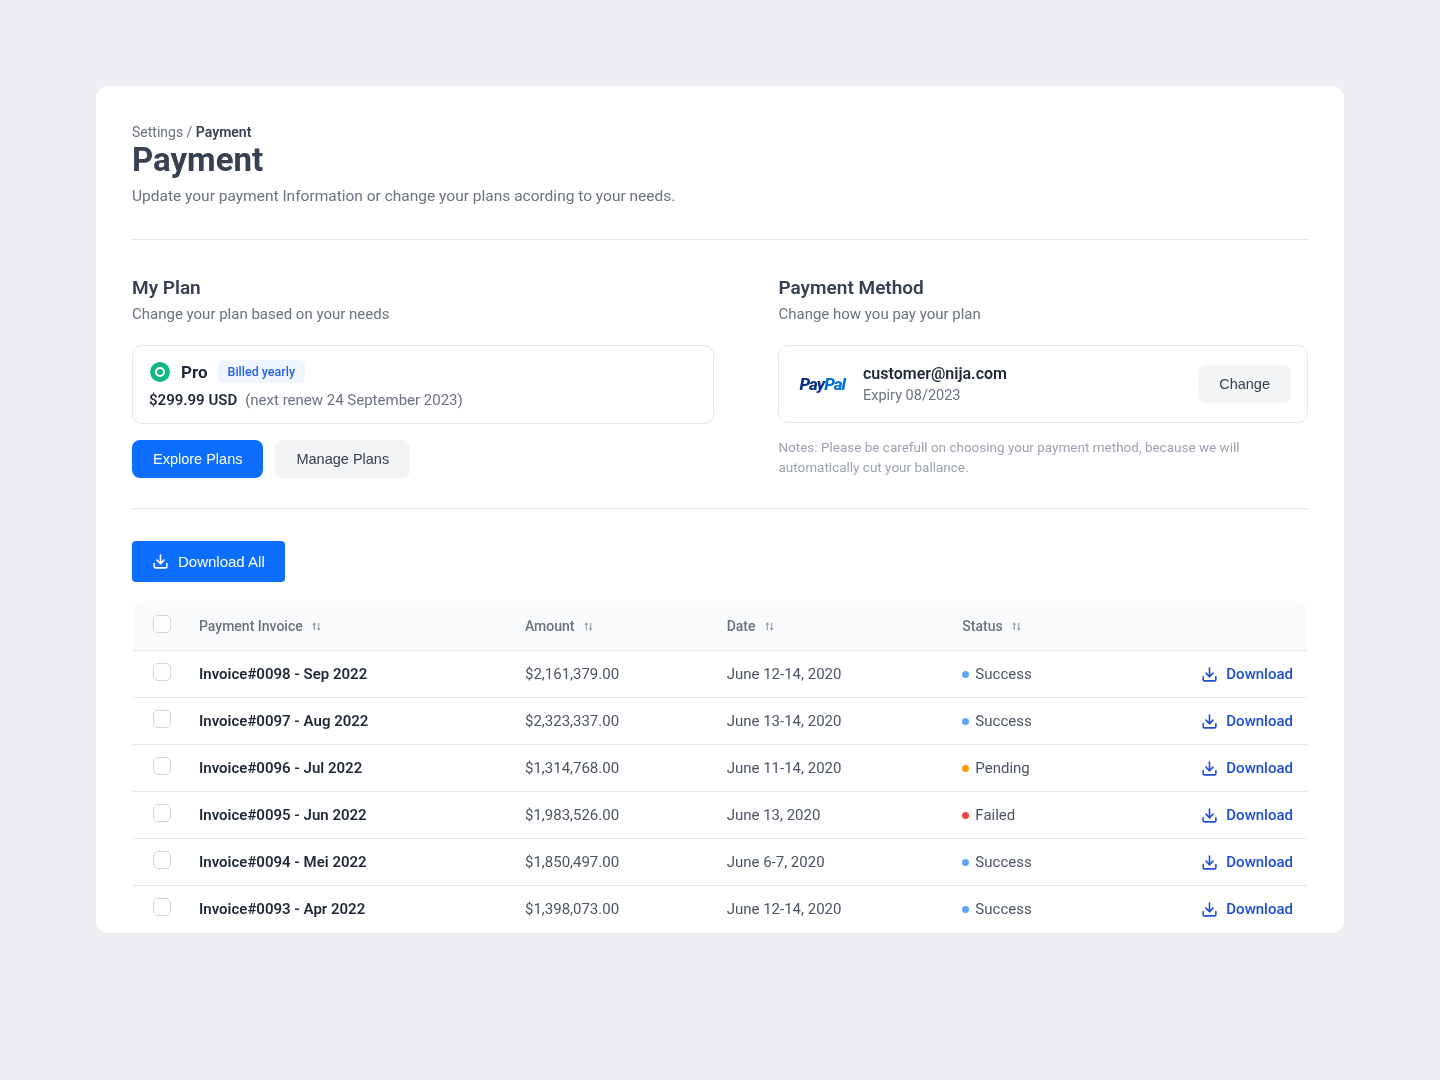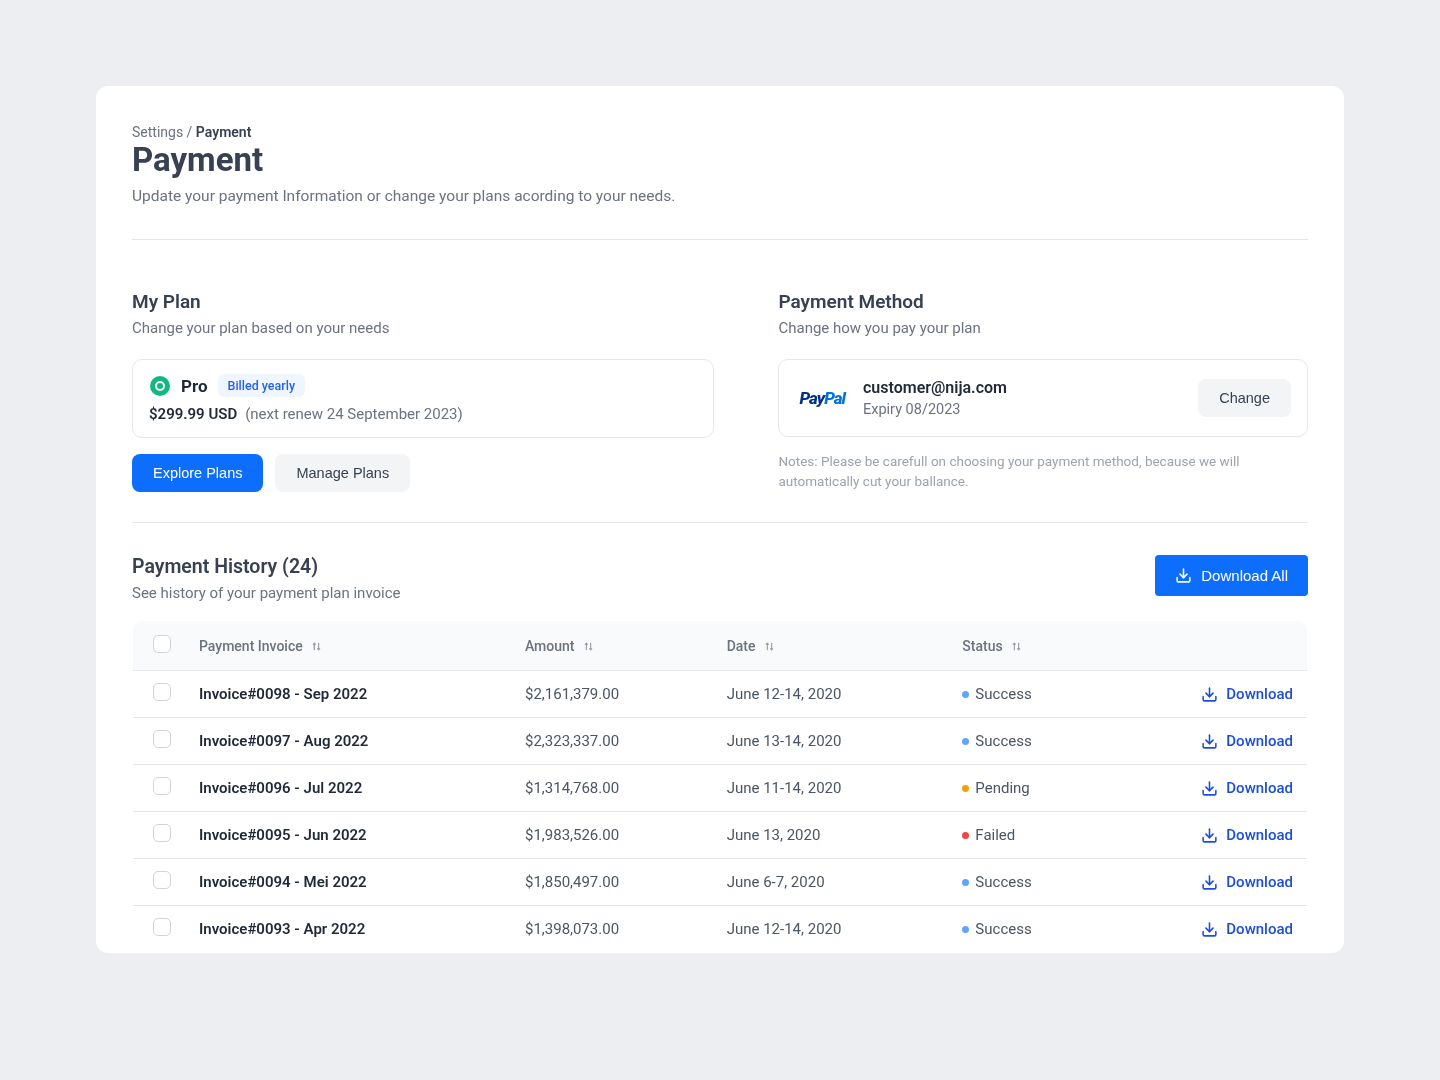--- a/index.html
+++ b/index.html
@@ -37,21 +37,20 @@
     padding-top: 36px;
     padding-bottom: 30px;
   }
   .col { flex: 1.1; }
   .col.right { flex: 1; }
   .section-title {
     font-size: 19px;
     font-weight: 600;
     color: #374151;
     margin-bottom: 6px;
-    margin-top: 14px;
   }
   .section-sub {
     font-size: 15px;
     color: #6B7280;
     margin-bottom: 22px;
   }
   .plan-box, .method-box {
     border: 1px solid #E5E7EB;
     border-radius: 10px;
     padding: 14px 16px;
@@ -247,24 +246,20 @@
         <button class="btn btn-secondary">Change</button>
       </div>
 
       <div class="notes">Notes: Please be carefull on choosing your payment method, because we will automatically cut your ballance.</div>
     </div>
   </div>
 
   <div class="hr"></div>
 
   <div class="history-head">
-    <div>
-      <div class="history-title">Payment History (24)</div>
-      <div class="history-sub">See history of your payment plan invoice</div>
-    </div>
     <button class="btn-download-all">
       <span class="dl-icon">
         <svg width="17" height="17" viewBox="0 0 24 24" fill="none" stroke="#fff" stroke-width="2.2" stroke-linecap="round" stroke-linejoin="round">
             <path d="M21 15v4a2 2 0 0 1-2 2H5a2 2 0 0 1-2-2v-4"></path>
             <polyline points="7 10 12 15 17 10"></polyline>
             <line x1="12" y1="15" x2="12" y2="3"></line>
           </svg>
       </span>
       <span>Download All</span>
     </button>

